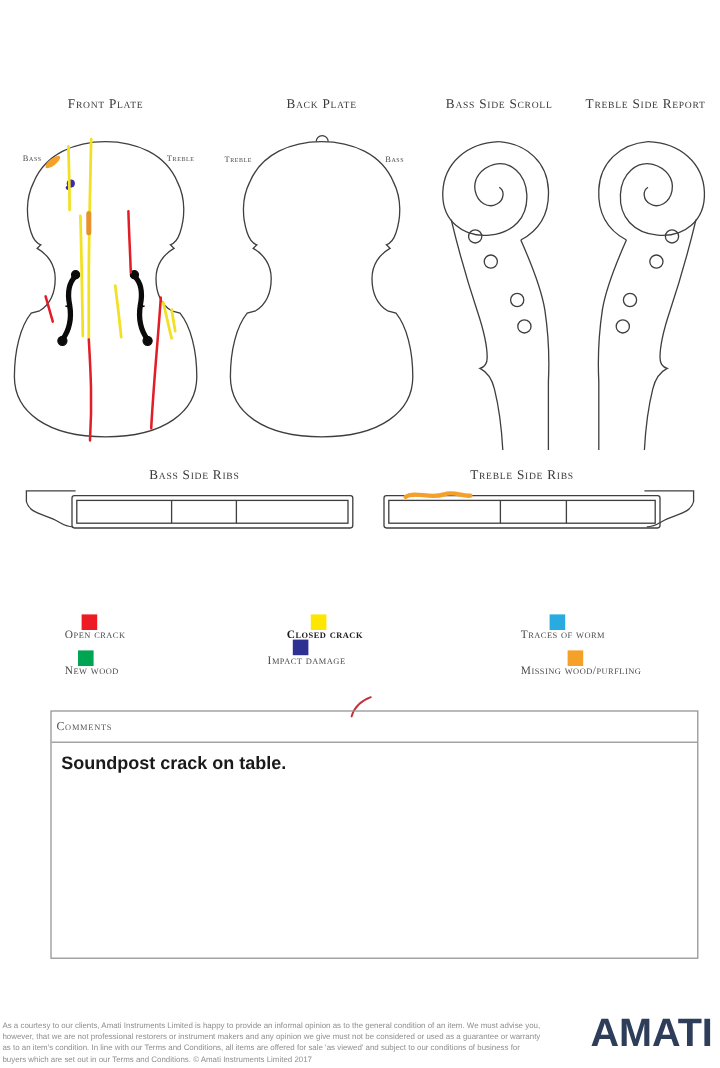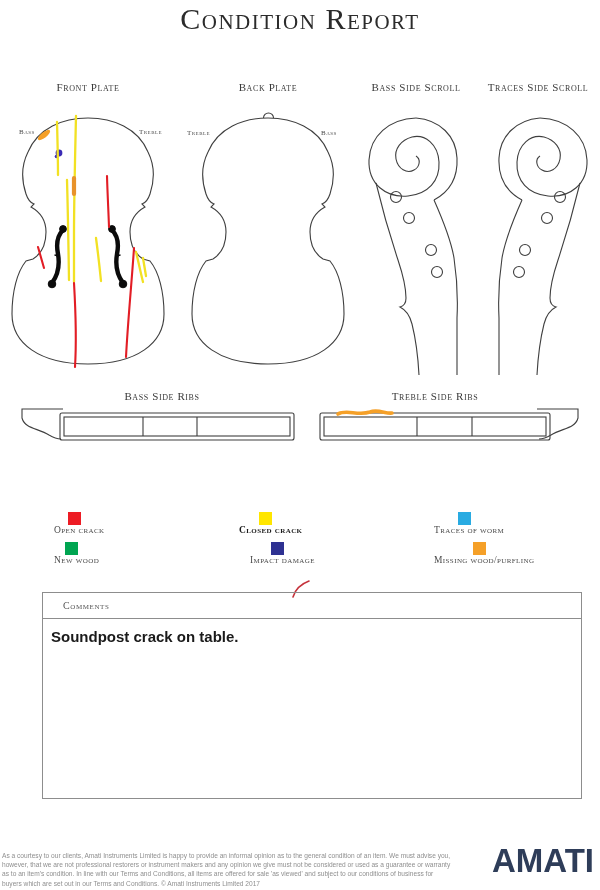--- a/index.html
+++ b/index.html
@@ -20,44 +20,43 @@
 
   .corner-label{font-size:7px;letter-spacing:.5px;color:#4a4a4a;font-variant:small-caps;}
   svg{display:block;}
 
   .legend-item{position:absolute;display:flex;align-items:center;height:14px;flex-direction:column;}
   .legend-swatch{width:13px;height:13px;flex:0 0 13px;}
   .legend-label{margin-left:10px;font-size:9.5px;letter-spacing:.4px;color:#4a4a4a;
                 font-variant:small-caps;white-space:nowrap;}
   .legend-label.bold{font-weight:bold;color:#1c1c1c;}
   .lg-0{left:44px;top:512px;} .lg-1{left:229px;top:512px;} .lg-2{left:424px;top:512px;}
-  .lg-3{left:44px;top:542px;} .lg-4{left:240px;top:542px;} .lg-5{left:424px;top:542px;}
+  .lg-3{left:44px;top:542px;} .lg-4{left:213px;top:542px;justify-content:flex-end;} .lg-5{left:424px;top:542px;}
 
   #comments-box{left:42px;top:592px;width:540px;height:207px;border:1px solid #8d8d8d;box-sizing:border-box;}
   #comments-header{height:25px;border-bottom:1px solid #8d8d8d;display:flex;align-items:center;}
-  #comments-header span{margin-left:20px;font-size:10px;letter-spacing:.6px;color:#555;}
+  #comments-header span{margin-left:4px;font-size:10px;letter-spacing:.6px;color:#555;}
   #comments-body{margin:9px 0 0 8px;font-family:"Liberation Sans",sans-serif;
                  font-weight:bold;font-size:15px;color:#1a1a1a;}
 
   #footer-text{left:2px;top:851px;width:452px;font-family:"Liberation Sans",sans-serif;
                font-size:6.6px;line-height:9.2px;color:#8f8f8f;}
   #logo{left:492px;top:842px;width:106px;font-family:"Liberation Sans",sans-serif;
         font-size:33px;color:#2e3d59;letter-spacing:0;font-weight:bold;}
 </style>
 </head>
 <body>
 
 <div id="page">
 
-  <div class="abs scap" id="main-title">Condition Report</div>
 
   <div class="abs scap section-title" id="t-front">Front Plate</div>
   <div class="abs scap section-title" id="t-back">Back Plate</div>
   <div class="abs scap section-title" id="t-bscroll">Bass Side Scroll</div>
-  <div class="abs scap section-title" id="t-tscroll">Traces Side Scroll</div>
+  <div class="abs scap section-title" id="t-tscroll">Treble Side Report</div>
   <div class="abs scap section-title" id="t-bribs">Bass Side Ribs</div>
   <div class="abs scap section-title" id="t-tribs">Treble Side Ribs</div>
 
   <div class="abs corner-label" style="left:19px;top:128px;">Bass</div>
   <div class="abs corner-label" style="left:139px;top:128px;">Treble</div>
   <div class="abs corner-label" style="left:187px;top:129px;">Treble</div>
   <div class="abs corner-label" style="left:321px;top:129px;">Bass</div>
 
   <svg class="abs" style="left:8px;top:114px;" width="160" height="262" viewBox="0 0 160 262">
     <g fill="none" stroke="#3f3f3f" stroke-width="1.1">

